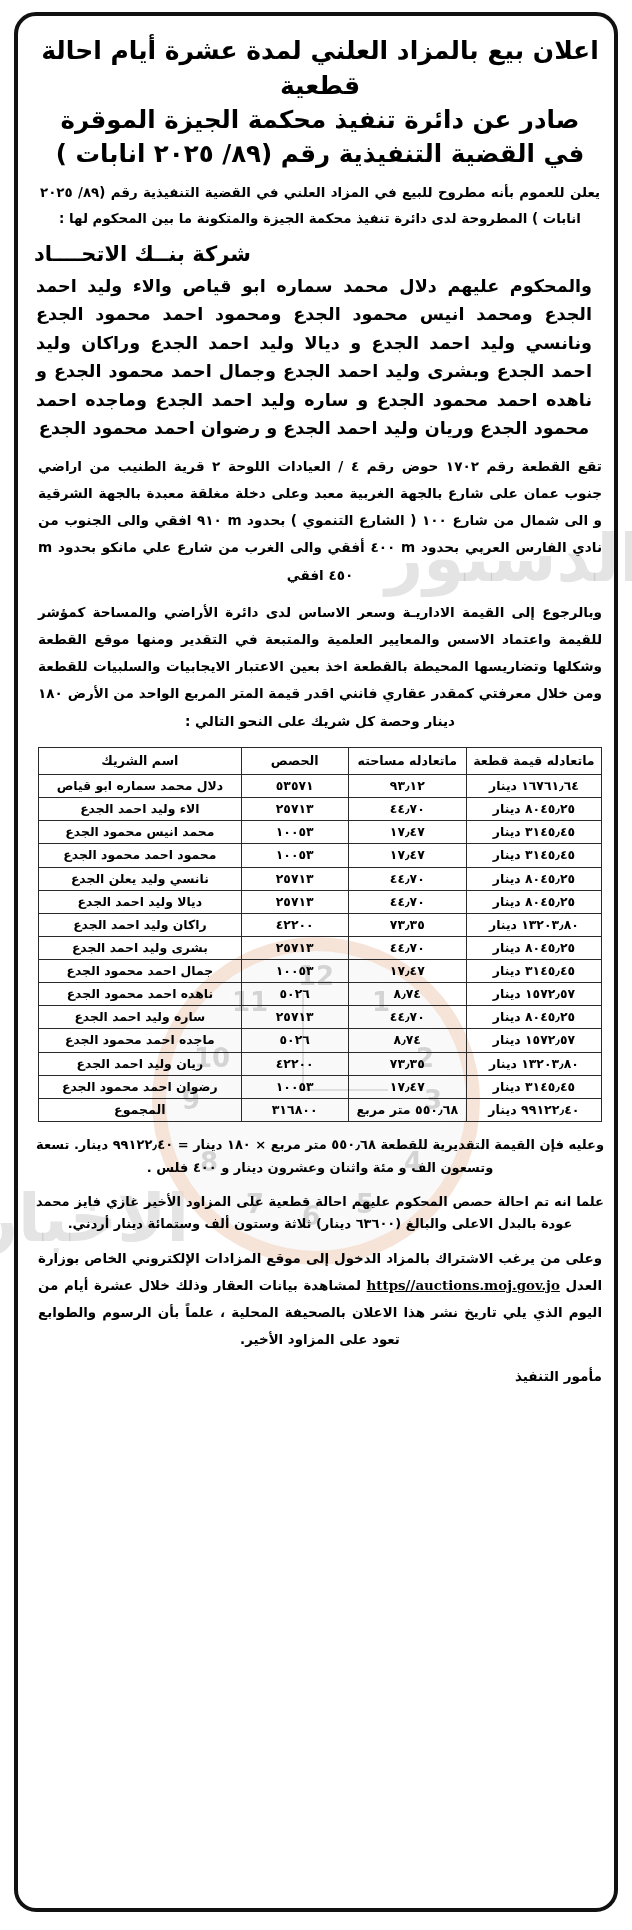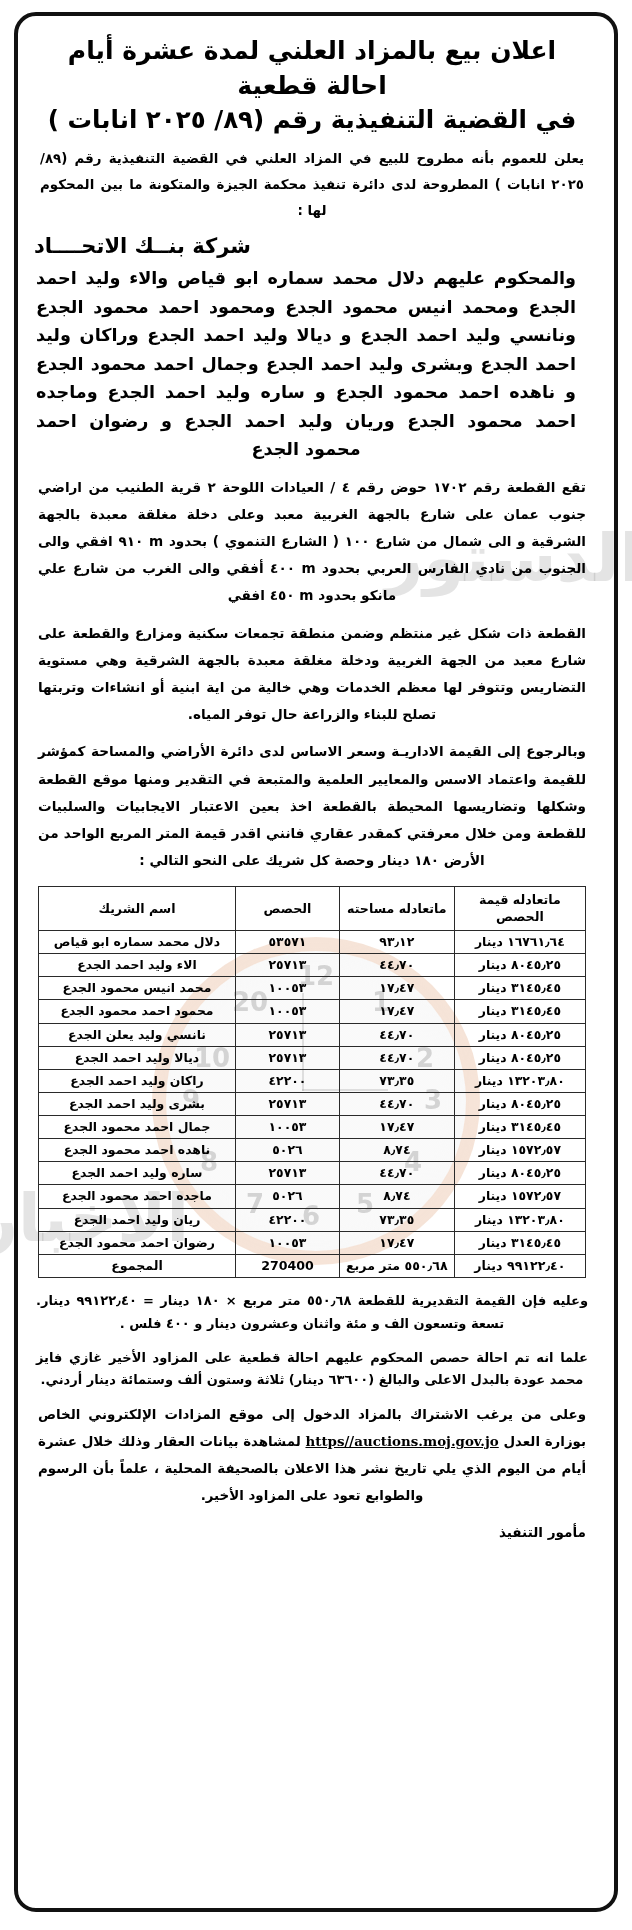--- a/index.html
+++ b/index.html
@@ -59,21 +59,21 @@
   
   #card {
     position: relative;
     z-index: 1;
     margin: 12px 14px 0 14px;
     border: 4px solid #111111;
     border-radius: 22px;
     box-sizing: border-box;
     width: 604px;
     min-height: 1900px;
-    padding: 14px 24px 10px 16px;
+    padding: 14px 8px 10px 16px;
     background: transparent;
   }
 
   
   .headline {
     text-align: center;
     font-weight: bold;
     font-size: 25px;
     line-height: 1.38;
     letter-spacing: -0.3px;
@@ -182,57 +182,57 @@
     <div class="wm-num" style="left:206px; top:36px;">1</div>
     <div class="wm-num" style="left:250px; top:92px;">2</div>
     <div class="wm-num" style="left:258px; top:134px;">3</div>
     <div class="wm-num" style="left:238px; top:196px;">4</div>
     <div class="wm-num" style="left:190px; top:238px;">5</div>
     <div class="wm-num" style="left:136px; top:250px;">6</div>
     <div class="wm-num" style="left:80px;  top:238px;">7</div>
     <div class="wm-num" style="left:34px;  top:196px;">8</div>
     <div class="wm-num" style="left:16px;  top:134px;">9</div>
     <div class="wm-num" style="left:28px;  top:92px;">10</div>
-    <div class="wm-num" style="left:66px;  top:36px;">20</div>
+    <div class="wm-num" style="left:66px;  top:36px;">11</div>
     <div class="wm-tick" style="left:136px; top:42px; width:2px; height:98px;"></div>
     <div class="wm-tick" style="left:136px; top:138px; width:86px; height:2px;"></div>
   </div>
 </div>
 
 <div id="card">
 
   <h1 class="headline">
     <span class="ln ln1">اعلان بيع بالمزاد العلني لمدة عشرة أيام احالة قطعية</span>
+    <span class="ln ln2">صادر عن دائرة تنفيذ محكمة الجيزة الموقرة</span>
     <span class="ln ln3">في القضية التنفيذية رقم (٨٩/ ٢٠٢٥ انابات )</span>
   </h1>
 
   <p class="body-just">يعلن للعموم بأنه مطروح للبيع في المزاد العلني في القضية التنفيذية رقم (٨٩/ ٢٠٢٥ انابات ) المطروحة لدى دائرة تنفيذ محكمة الجيزة والمتكونة ما بين المحكوم لها :</p>
 
   <div class="bank-name">شركة بنــك الاتحــــاد</div>
 
   <p class="defendants">والمحكوم عليهم دلال محمد سماره ابو قياص والاء وليد احمد الجدع ومحمد انيس محمود الجدع ومحمود احمد محمود الجدع ونانسي وليد احمد الجدع و ديالا وليد احمد الجدع وراكان وليد احمد الجدع وبشرى وليد احمد الجدع وجمال احمد محمود الجدع و ناهده احمد محمود الجدع و ساره وليد احمد الجدع وماجده احمد محمود الجدع وريان وليد احمد الجدع و رضوان احمد محمود الجدع</p>
 
 
   <p class="para">تقع القطعة رقم ١٧٠٢ حوض رقم ٤ / العيادات اللوحة ٢ قرية الطنيب من اراضي جنوب عمان على شارع بالجهة الغربية معبد وعلى دخلة مغلقة معبدة بالجهة الشرقية و الى شمال من شارع ١٠٠ ( الشارع التنموي ) بحدود m ٩١٠ افقي والى الجنوب من نادي الفارس العربي بحدود m ٤٠٠ أفقي والى الغرب من شارع علي مانكو بحدود m ٤٥٠ افقي</p>
 
-  <p class="para">القطعة ذات شكل غير منتظم وضمن منطقة تجمعات سكنية ومزارع والقطعة على شارع معبد من الجهة الغربية ودخلة مغلقة معبدة بالجهة الشرقية وهي مستوية التضاريس وتتوفر لها معظم الخدمات وهي خالية من اية ابنية أو انشاءات وتربتها تصلح للبناء والزراعة حال توفر المياه.</p>
 
   <p class="para">وبالرجوع إلى القيمة الاداريـة وسعر الاساس لدى دائرة الأراضي والمساحة كمؤشر للقيمة واعتماد الاسس والمعايير العلمية والمتبعة في التقدير ومنها موقع القطعة وشكلها وتضاريسها المحيطة بالقطعة اخذ بعين الاعتبار الايجابيات والسلبيات للقطعة ومن خلال معرفتي كمقدر عقاري فانني اقدر قيمة المتر المربع الواحد من الأرض ١٨٠ دينار وحصة كل شريك على النحو التالي :</p>
 
   <div class="tbl-wrap">
     <table class="shares">
       <colgroup>
         <col class="c-value">
           <col class="c-area">
           <col class="c-share">
           <col class="c-name">
       </colgroup>
       <thead>
         <tr>
-          <th>ماتعادله قيمة الحصص</th>
+          <th>ماتعادله قيمة قطعة</th>
           <th>ماتعادله مساحته</th>
           <th>الحصص</th>
           <th>اسم الشريك</th>
         </tr>
       </thead>
       <tbody>
         <tr>
           <td>١٦٧٦١٫٦٤ دينار</td>
           <td>٩٣٫١٢</td>
           <td>٥٣٥٧١</td>
@@ -312,21 +312,21 @@
         </tr>
         <tr>
           <td>٣١٤٥٫٤٥ دينار</td>
           <td>١٧٫٤٧</td>
           <td>١٠٠٥٣</td>
           <td class="name">رضوان احمد محمود الجدع</td>
         </tr>
         <tr class="total">
           <td>٩٩١٢٢٫٤٠ دينار</td>
           <td>٥٥٠٫٦٨ متر مربع</td>
-          <td>270400</td>
+          <td>٣١٦٨٠٠</td>
           <td class="name">المجموع</td>
         </tr>
       </tbody>
     </table>
   </div>
 
   <p class="closing">وعليه فإن القيمة التقديرية للقطعة ٥٥٠٫٦٨ متر مربع  × ١٨٠ دينار = ٩٩١٢٢٫٤٠ دينار.  تسعة وتسعون الف و مئة واثنان وعشرون دينار و ٤٠٠ فلس .</p>
 
   <p class="closing">علما انه تم احالة حصص المحكوم عليهم احالة قطعية على المزاود الأخير غازي فايز محمد عودة بالبدل الاعلى والبالغ (٦٣٦٠٠ دينار) ثلاثة وستون ألف وستمائة دينار أردني.</p>
 

